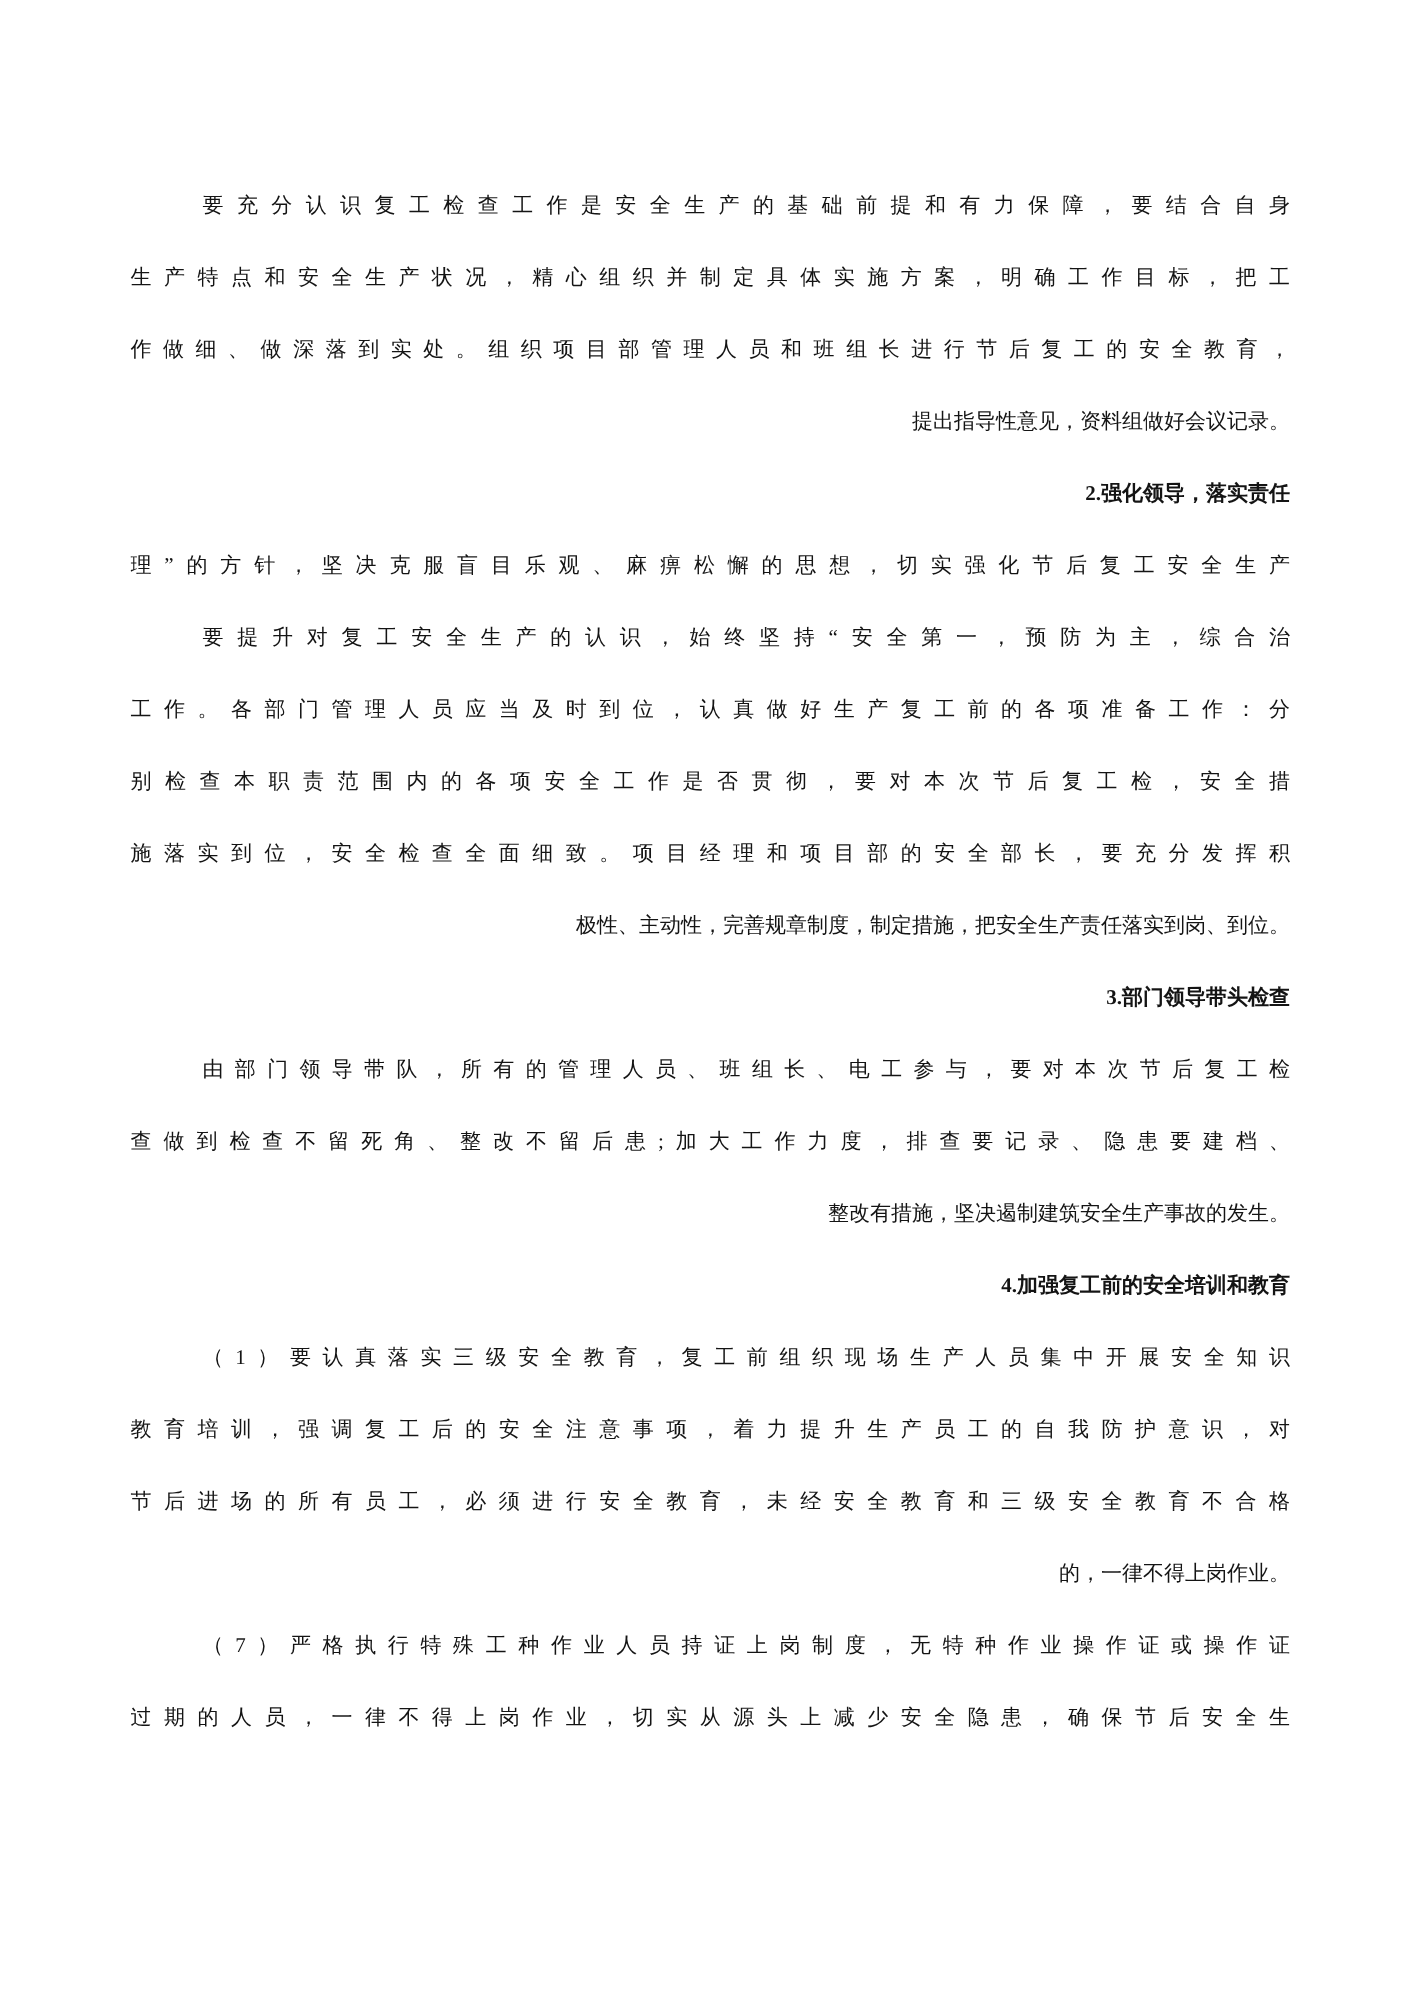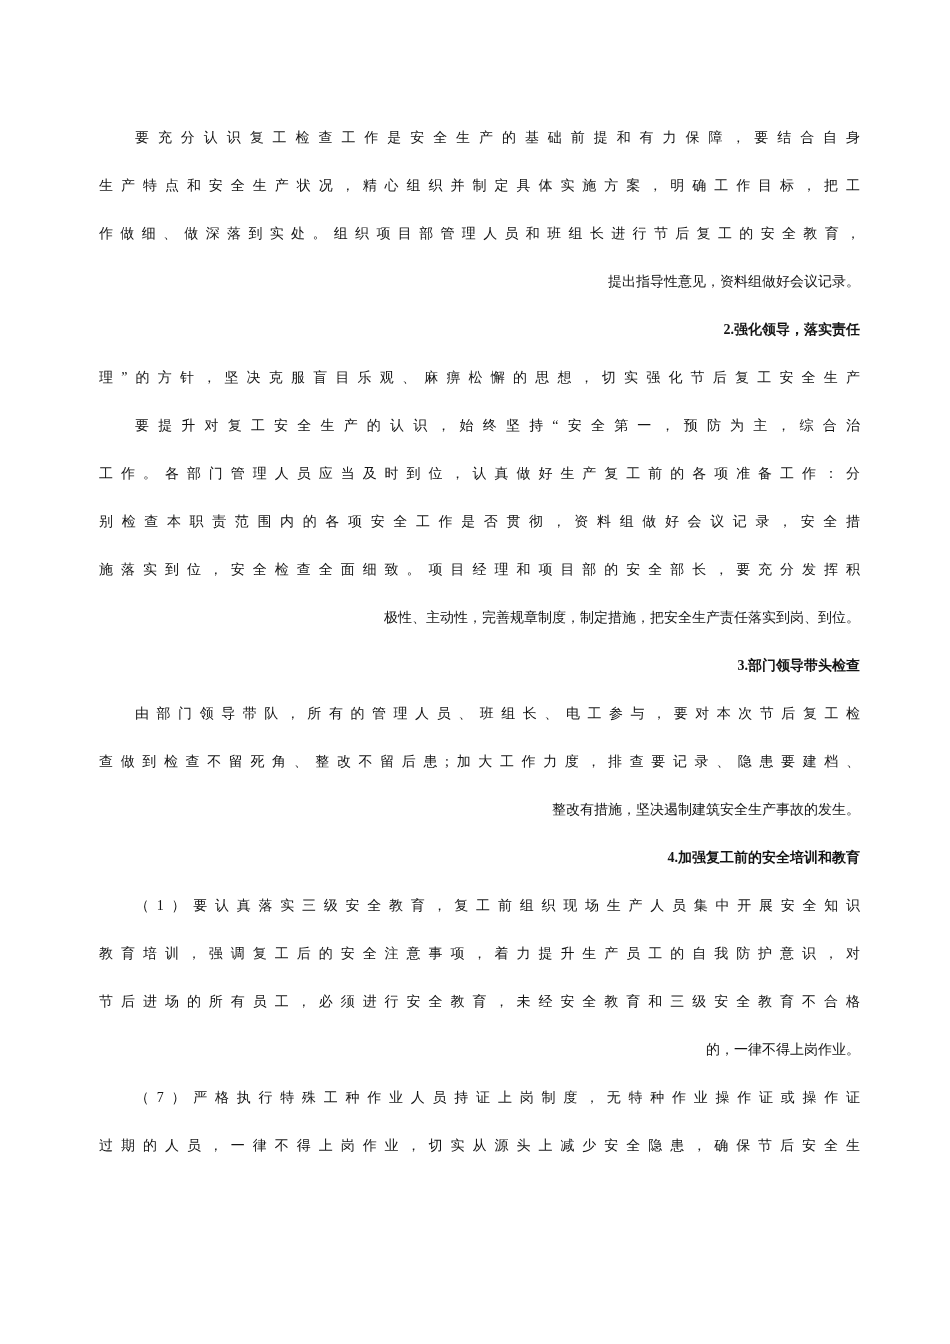--- a/index.html
+++ b/index.html
@@ -25,21 +25,20 @@
   .line {
     height: 48px;
     line-height: 48px;
     font-size: 14px;
     overflow: hidden;
     white-space: pre-wrap;
   }
   .line.justify {
     text-align: justify;
     text-align-last: justify;
-    margin-left: 12px;
   }
   .line.first {
     padding-left: 48px;
     text-align: justify;
     text-align-last: justify;
   }
   .line.last {
     text-align: right;
   }
   .line.heading {
@@ -54,21 +53,21 @@
 <div class="page">
   <div class="doc-body" style="color: rgb(20, 20, 20);">
       <div class="line first">要充分认识复工检查工作是安全生产的基础前提和有力保障，要结合自身</div>
       <div class="line justify">生产特点和安全生产状况，精心组织并制定具体实施方案，明确工作目标，把工</div>
       <div class="line justify">作做细、做深落到实处。组织项目部管理人员和班组长进行节后复工的安全教育，</div>
       <div class="line last">提出指导性意见，资料组做好会议记录。</div>
       <div class="line heading">2.强化领导，落实责任</div>
       <div class="line justify">理”的方针，坚决克服盲目乐观、麻痹松懈的思想，切实强化节后复工安全生产</div>
       <div class="line first">要提升对复工安全生产的认识，始终坚持“安全第一，预防为主，综合治</div>
       <div class="line justify">工作。各部门管理人员应当及时到位，认真做好生产复工前的各项准备工作：分</div>
-      <div class="line justify">别检查本职责范围内的各项安全工作是否贯彻，资料组做好会议记录，安全措</div>
+      <div class="line justify">别检查本职责范围内的各项安全工作是否贯彻，要对本次节后复工检，安全措</div>
       <div class="line justify">施落实到位，安全检查全面细致。项目经理和项目部的安全部长，要充分发挥积</div>
       <div class="line last">极性、主动性，完善规章制度，制定措施，把安全生产责任落实到岗、到位。</div>
       <div class="line heading">3.部门领导带头检查</div>
       <div class="line first">由部门领导带队，所有的管理人员、班组长、电工参与，要对本次节后复工检</div>
       <div class="line justify">查做到检查不留死角、整改不留后患;加大工作力度，排查要记录、隐患要建档、</div>
       <div class="line last">整改有措施，坚决遏制建筑安全生产事故的发生。</div>
       <div class="line heading"> 4.加强复工前的安全培训和教育</div>
       <div class="line first">（1）要认真落实三级安全教育，复工前组织现场生产人员集中开展安全知识</div>
       <div class="line justify">教育培训，强调复工后的安全注意事项，着力提升生产员工的自我防护意识，对</div>
       <div class="line justify">节后进场的所有员工，必须进行安全教育，未经安全教育和三级安全教育不合格</div>

